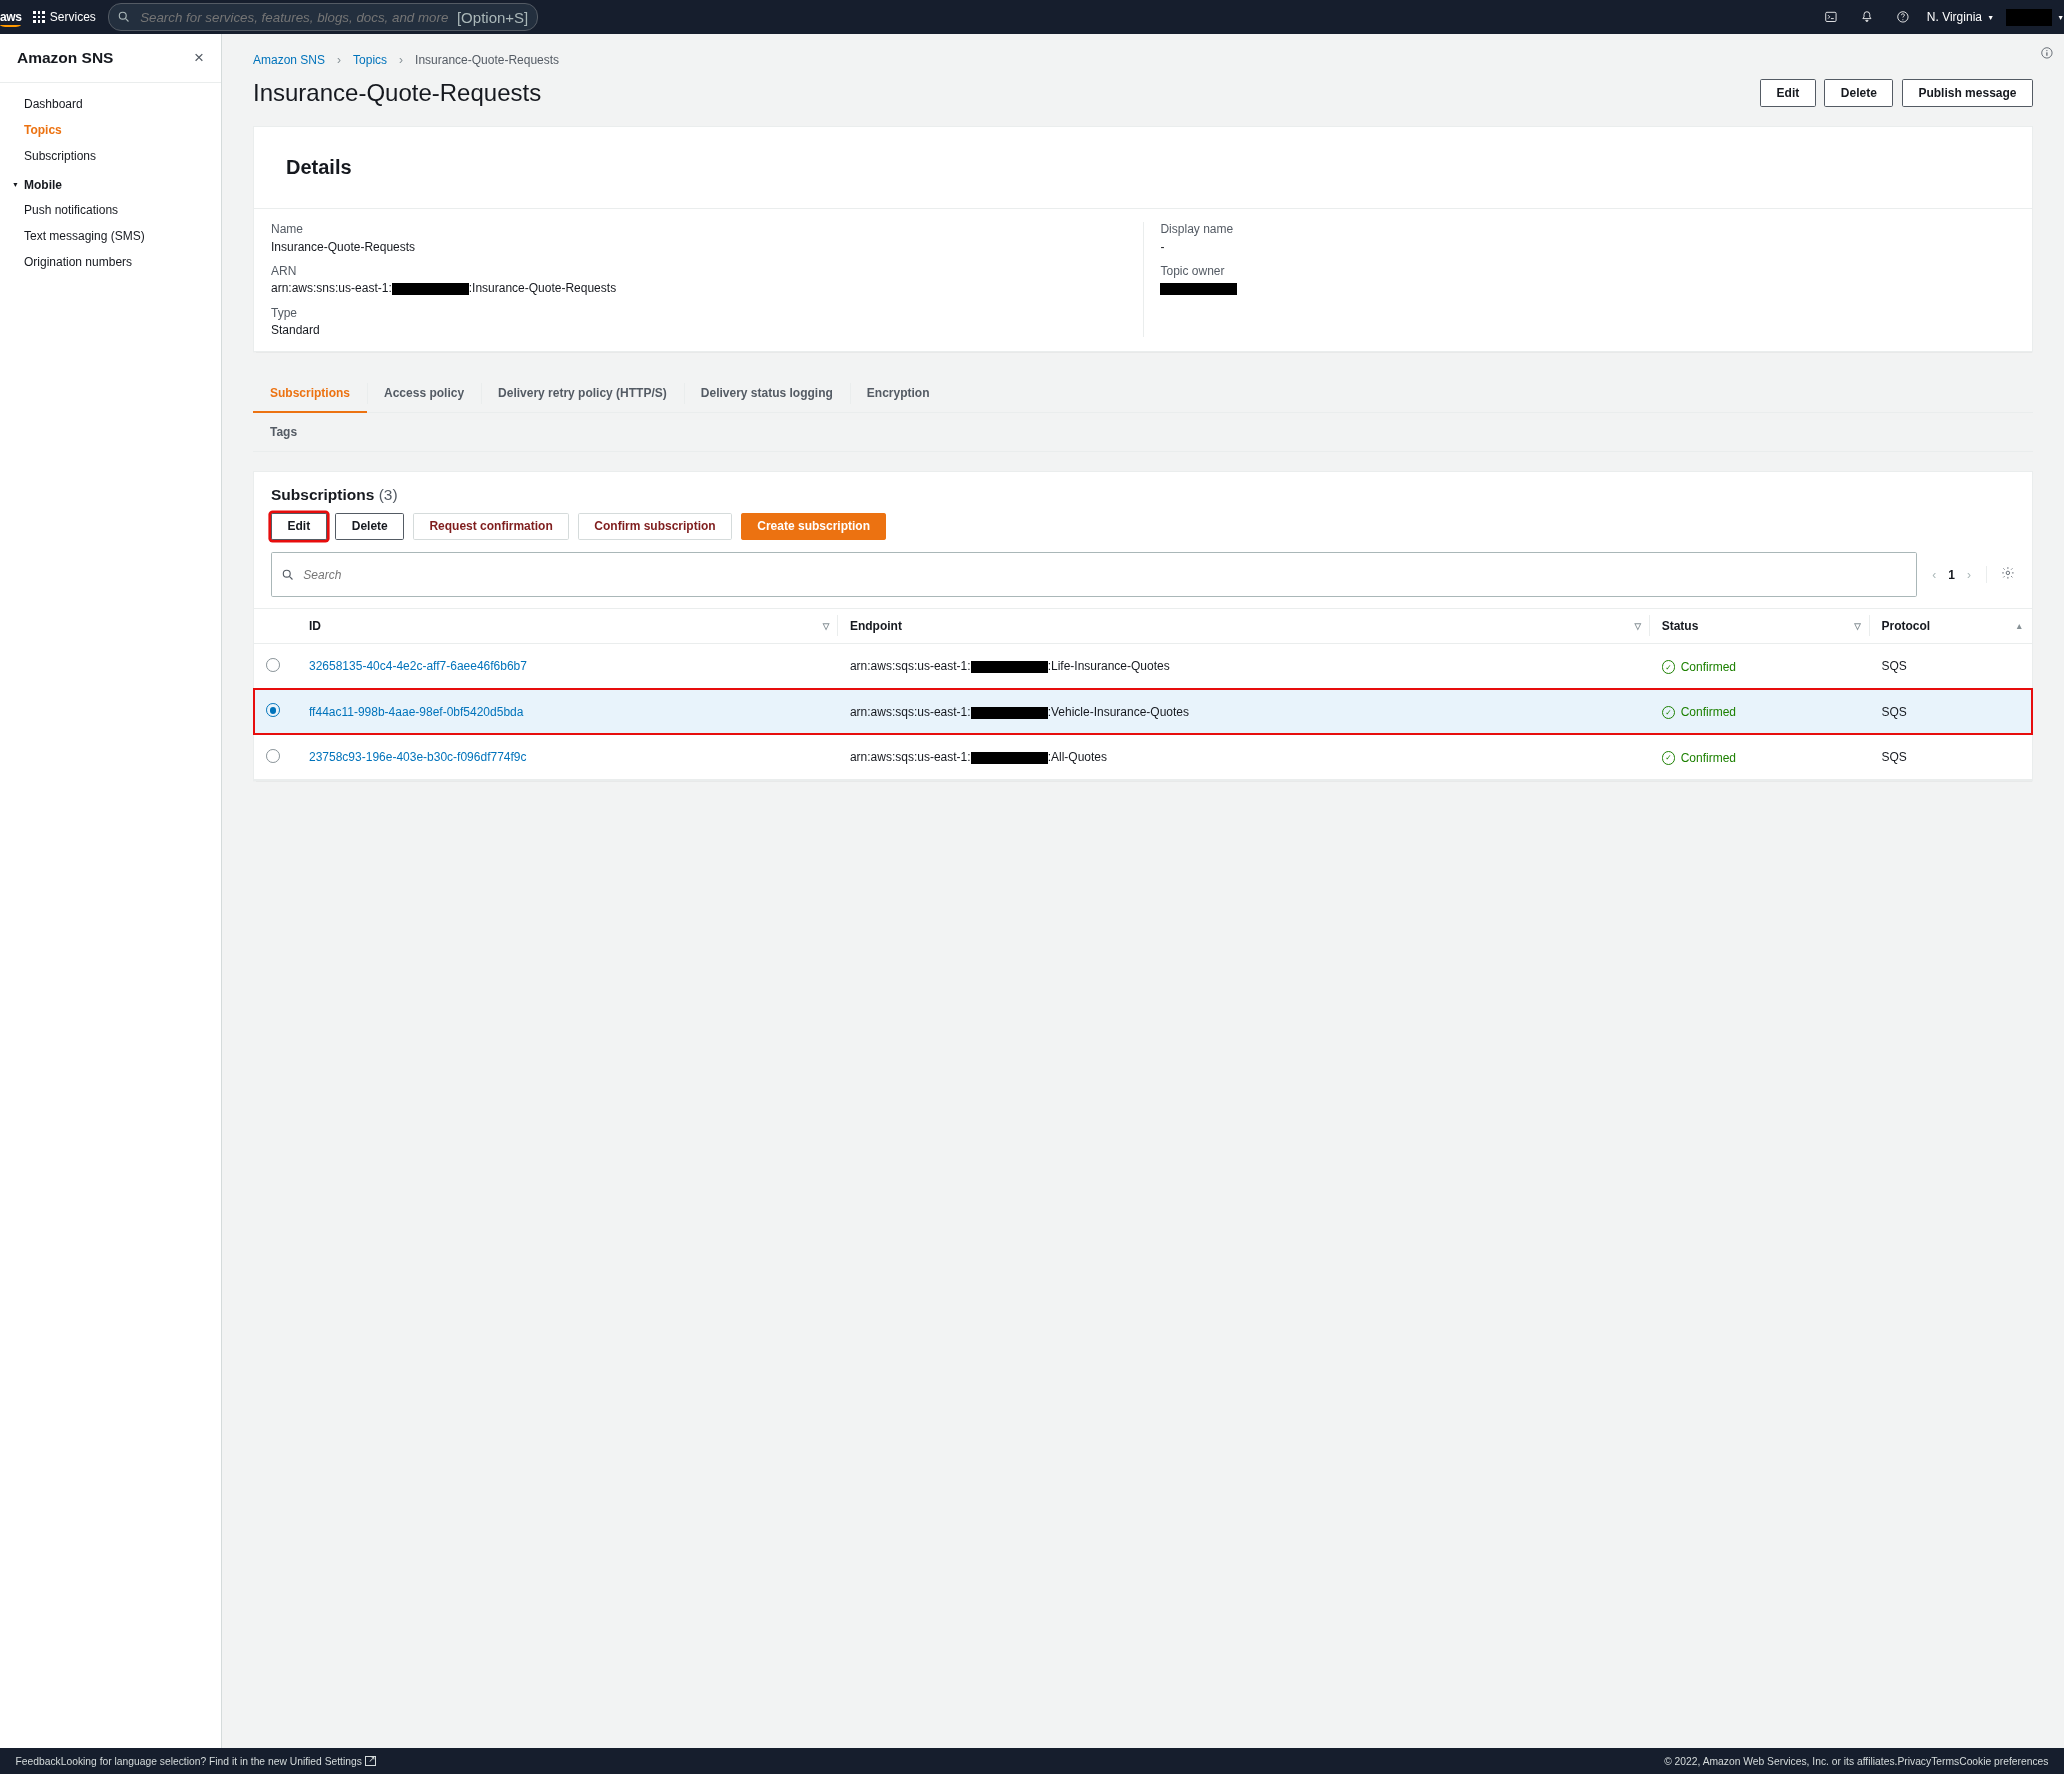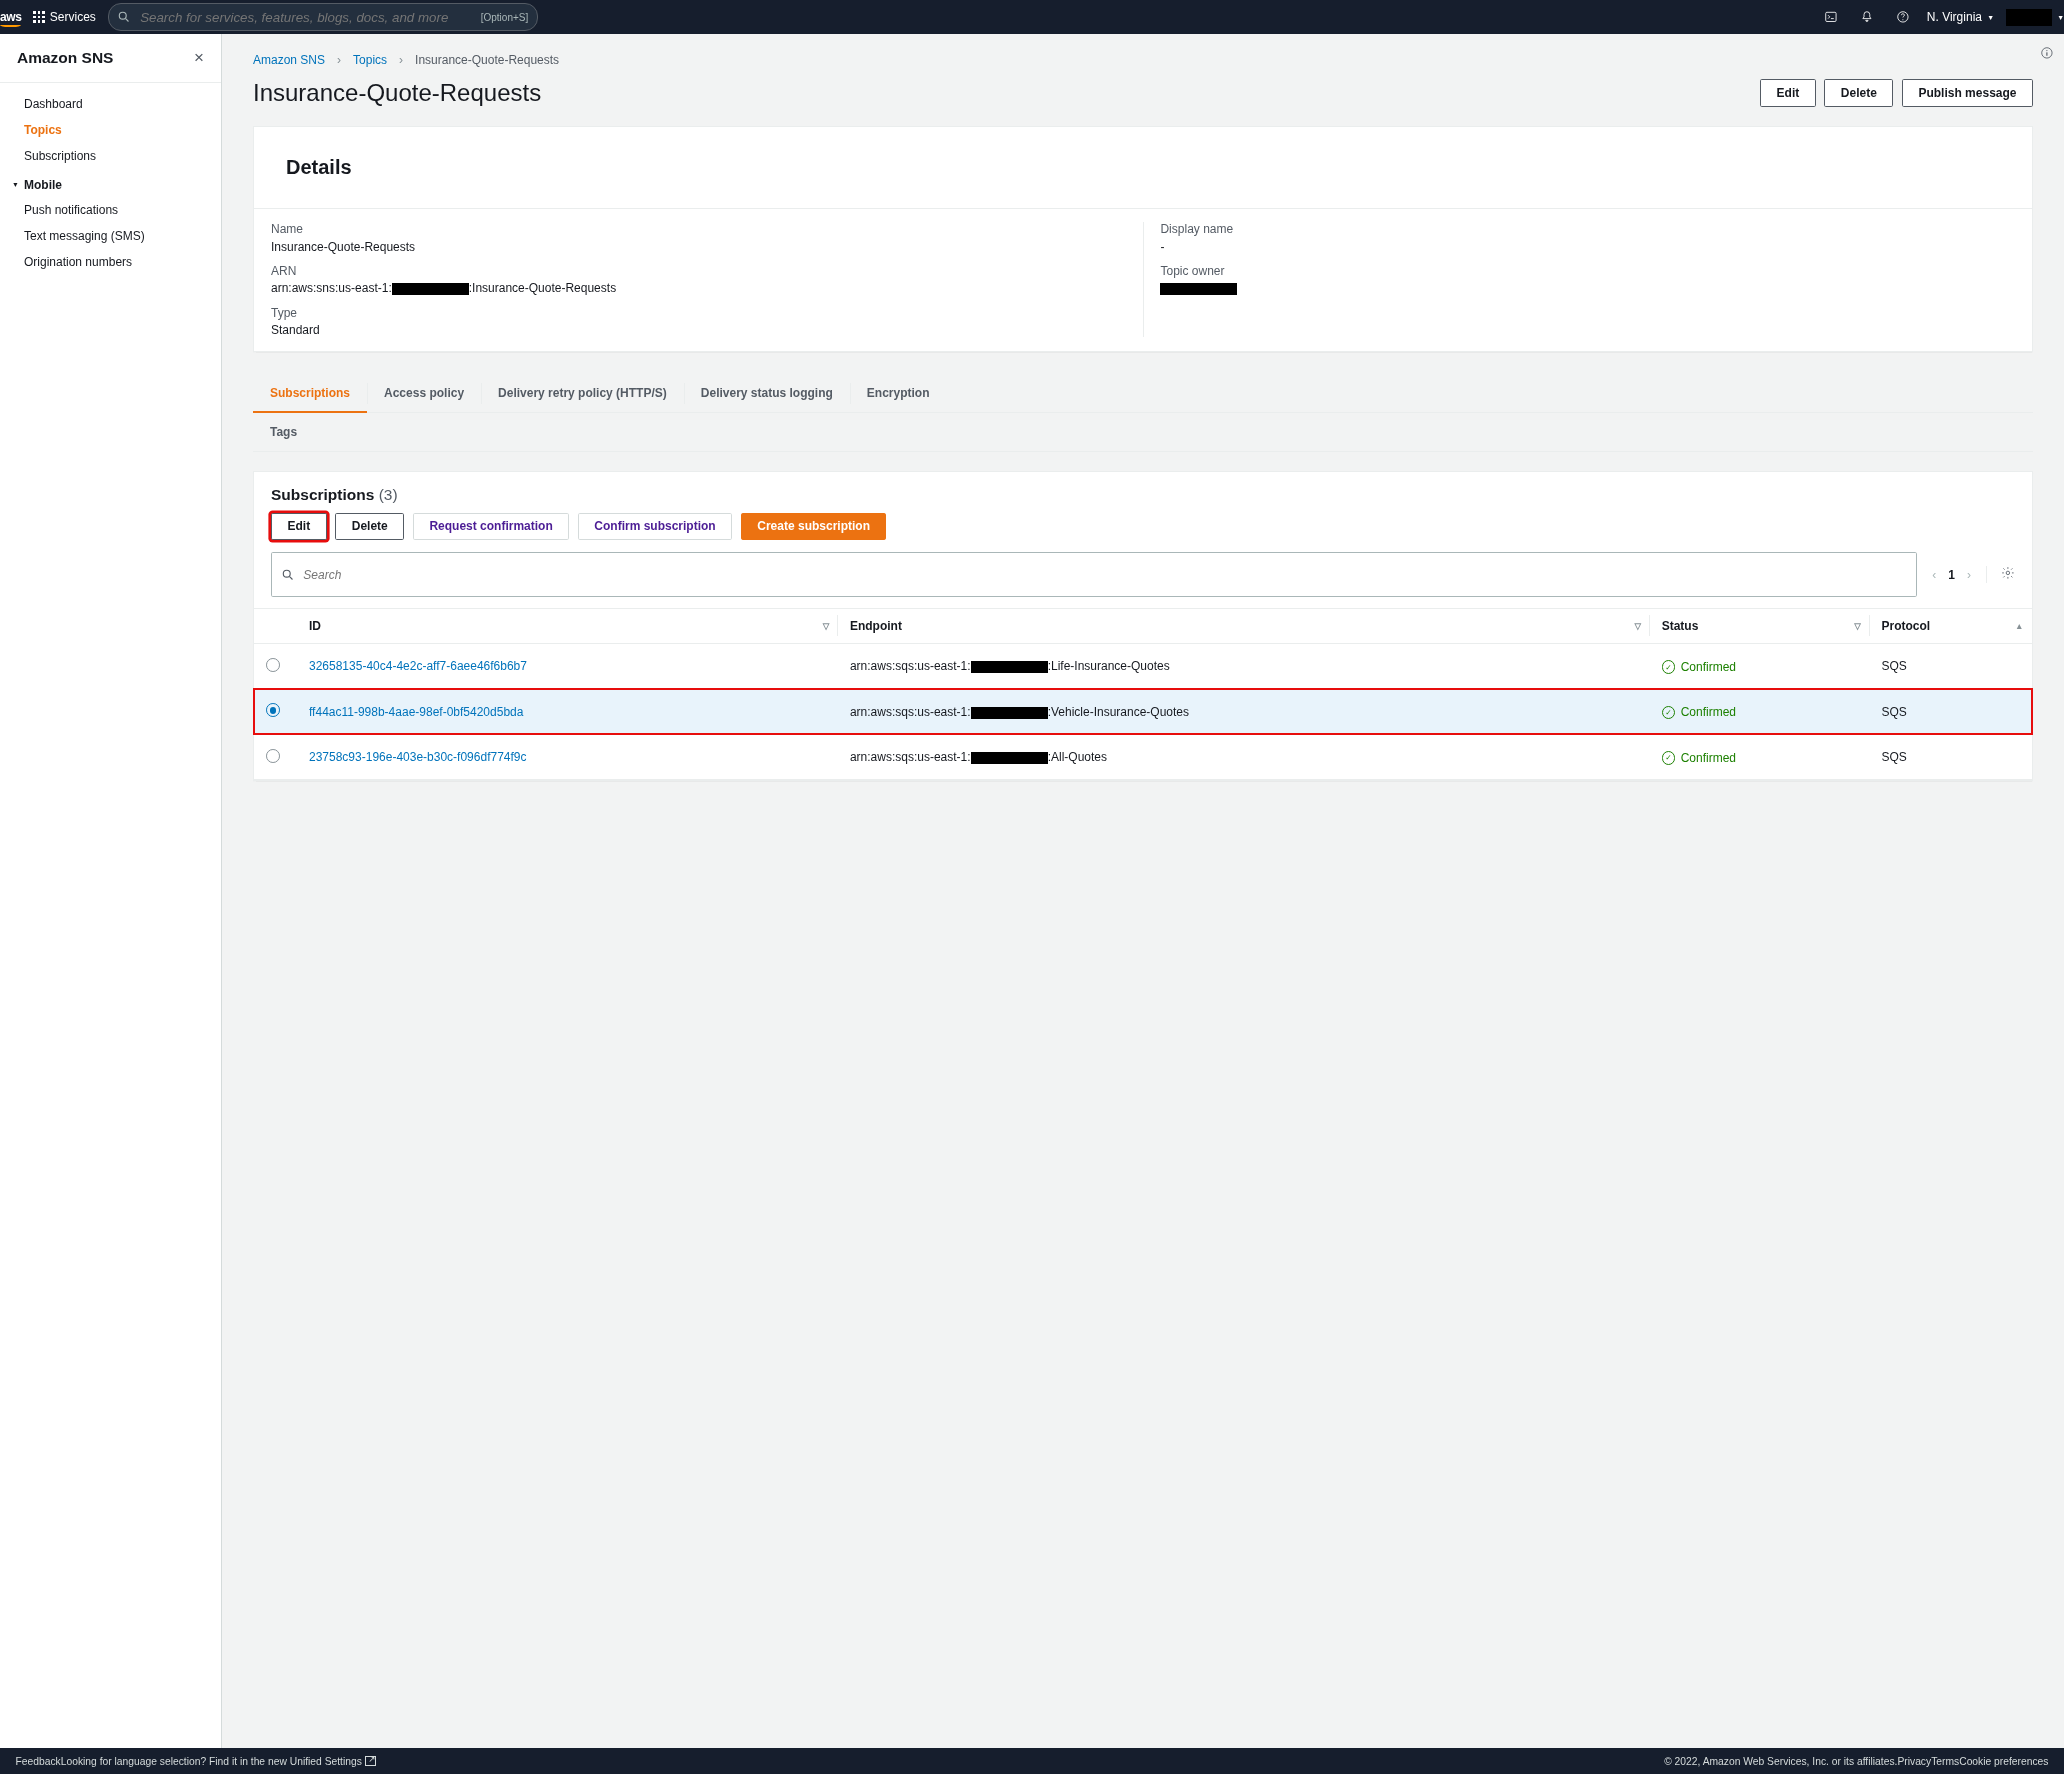--- a/index.html
+++ b/index.html
@@ -42,21 +42,21 @@
   .services-btn { display:flex; align-items:center; gap:5.2px; cursor:pointer;}
   .grid-icon{display:grid;grid-template-columns:repeat(3,2.6px);gap:1.7px;}
   .grid-icon span{width:2.6px;height:2.6px;background:#fff;}
   .searchbox{
     flex: 0 0 430px;
     height:27.5px; background:#232f3e; border:0.9px solid #545b64;
     display:flex; align-items:center; gap:6.9px; padding:0 8.6px; color:#aab7b8;
     border-radius:13px;
   }
   .searchbox input{ background:transparent; border:0; outline:0; color:#fff; flex:1; font-style:italic;}
-  .kbd{color:#aab7b8; font-size:10px;}
+  .kbd{color:#aab7b8; font-size:15px;}
   .topbar .spacer{flex:1;}
   .topbar .ticon{display:flex;align-items:center;justify-content:center;width:24px;cursor:pointer;}
   .region-sel{display:flex;align-items:center;gap:5.2px;cursor:pointer;}
   .region-sel .caret{font-size:6.9px;}
   .acct-mask{width:46px;height:17px;background:#000;}
 
   
   .shell{display:flex; height: calc(100vh - 34px - 26px);}
   .sidebar{
     width:222px; background:#fff; border-right:0.9px solid var(--aws-border);
@@ -80,21 +80,21 @@
 
   .page-head{display:flex; align-items:center; justify-content:space-between; margin:12px 0 19px;}
   .page-head h1{margin:0;font-size:24px;font-weight:400;}
   .btn-row{display:flex; gap:8.6px;}
   .btn{
     height:27.5px; padding:0 15.5px; background:#fff; border:0.9px solid #545b64;
     display:inline-flex; align-items:center; justify-content:center;
     font-weight:700; cursor:pointer; border-radius:1.7px; color:#16191f; font-size:12px;
   }
   .btn.primary{background:var(--aws-orange); border-color:var(--aws-orange); color:#fff;}
-  .btn.disabled{color:#4c1d95; border-color:#d5dbdb; cursor:not-allowed;}
+  .btn.disabled{color:#7f1d1d; border-color:#d5dbdb; cursor:not-allowed;}
   .btn.highlighted{ box-shadow: 0 0 0 2.6px var(--aws-focus-red); position:relative;}
 
   .panel{
     background:#fff; border:0.9px solid var(--aws-panel-border);
     box-shadow: 0 0.9px 0.9px rgba(0,0,0,0.04);
     margin-bottom:22.4px;
   }
   .panel-head{padding:13.8px 17px; border-bottom:0.9px solid var(--aws-panel-border);}
   .panel-head h3{margin:15px;font-size:20px;font-weight:700;}
   .panel-body{padding:13.8px 17px;}

